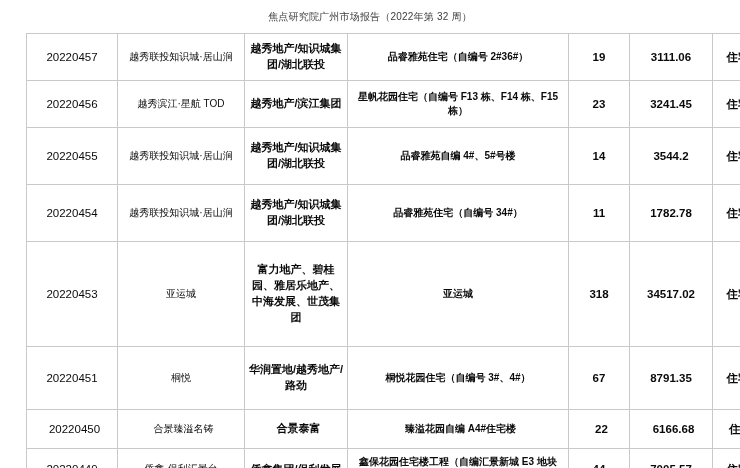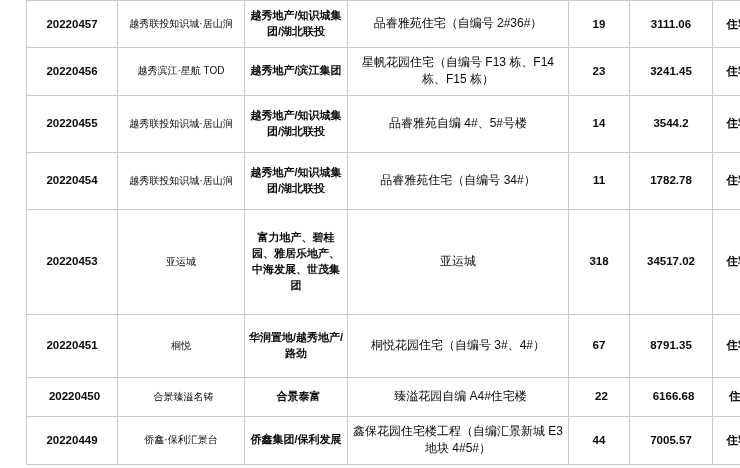--- a/index.html
+++ b/index.html
@@ -42,39 +42,39 @@
   table.data-table td {
     border: 1px solid #c9c9c9;
     text-align: center;
     vertical-align: middle;
     padding: 6px 3px;
     line-height: 1.45;
     color: #0a0a0a;
   }
   td.col-code {
     width: 84px;
-    font-weight: bold;
+    font-weight: normal;
     font-size: 11.5px;
     margin-left: 11px;
   }
   td.col-project {
     width: 120px;
     font-weight: normal;
     font-size: 10px;
   }
   td.col-developer {
     width: 96px;
     font-size: 11px;
     font-weight: bold;
     line-height: 1.5;
   }
   td.col-building {
     width: 214px;
-    font-weight: normal;
-    font-size: 12px;
+    font-weight: bold;
+    font-size: 10px;
   }
   td.col-units {
     width: 54px;
     font-weight: bold;
     margin-left: 17px;
   }
   td.col-area {
     width: 76px;
     font-weight: bold;
   }
@@ -90,20 +90,21 @@
   tr.r-h5 td { height: 92px; }
   tr.r-h6 td { height: 50px; }
   tr.r-h7 td { height: 26px; padding-left: 8px; }
   tr.r-h8 td { height: 26px; }
 </style>
 </head>
 <body>
 
 <div class="page">
 
+  <div class="doc-header">焦点研究院广州市场报告（2022年第 32 周）</div>
 
   <div class="table-wrap">
     <table class="data-table">
       <tbody>
         <tr class="r-h1">
           <td class="col-code">20220457</td>
           <td class="col-project">越秀联投知识城·居山涧</td>
           <td class="col-developer">越秀地产/知识城集团/湖北联投</td>
           <td class="col-building">品睿雅苑住宅（自编号 2#36#）</td>
           <td class="col-units">19</td>

